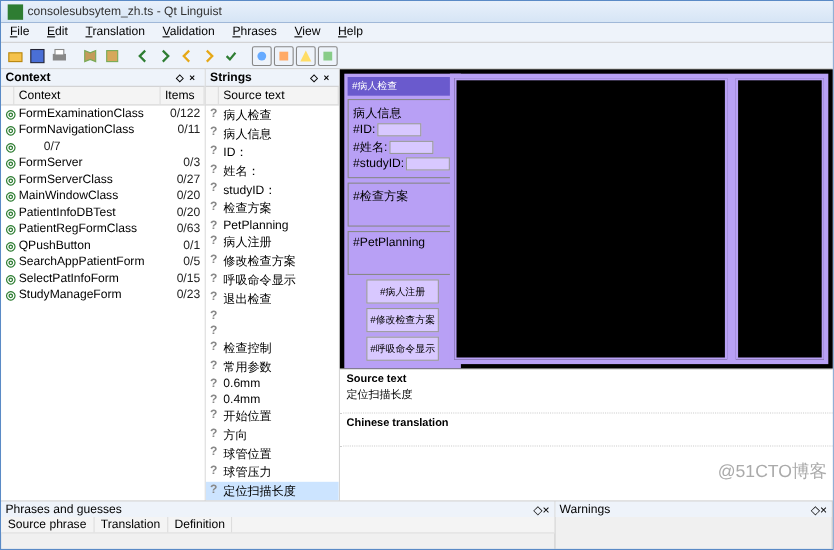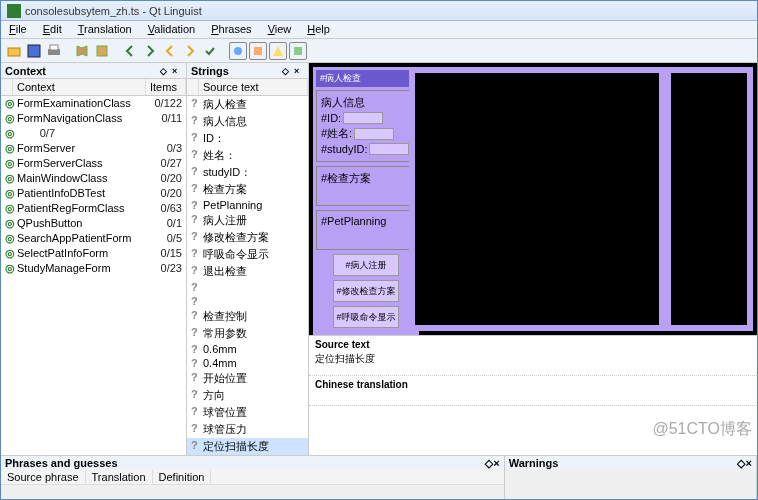--- a/index.html
+++ b/index.html
@@ -40,21 +40,21 @@
 .fp-field { display: flex; gap: 2px; margin: 2px 0; font-size: 9px; align-items: center; }
 .fp-field input { height: 12px; width: 40px; background: #d8c8ff; border: 1px solid #999; font-size: 9px; }
 .fp-btn { width: 66px; height: 22px; background: #d8c8ff; border: 1px solid #999; margin: 4px auto; display: flex; align-items: center; justify-content: center; font-size: 9px; }
 .darkpane { position: absolute; background: #000; border: 2px solid #b8a0f5; }
 .translation-area { background: #fff; border-top: 1px solid #ccc; display: flex; flex-direction: column; }
 .ta-sec { padding: 3px 6px; border-bottom: 1px dotted #ccc; }
 .ta-lbl { font-weight: bold; font-size: 10px; }
 .ta-val { font-size: 10px; padding: 2px 0 6px 0; }
 .bottom { height: 44px; display: flex; border-top: 1px solid #ccc; }
 .bottom .bpanel { flex: 1; display: flex; flex-direction: column; border-right: 1px solid #ccc; }
-.bhdr { background: #eef3fa; height: 14px; padding: 1px 4px; font-weight: bold; font-size: 10px; display: flex; justify-content: space-between; }
+.bhdr { background: #eef3fa; height: 14px; padding: 1px 4px; font-weight: normal; font-size: 10px; display: flex; justify-content: space-between; }
 .bcols { display: flex; font-size: 10px; background: #f4f4f4; border-bottom: 1px solid #ddd; }
 .bcols div { padding: 1px 6px; border-right: 1px solid #ddd; }
 .watermark { position: absolute; right: 6px; bottom: 60px; font-size: 16px; color: #aaa; }
 </style>
 </head>
 <body>
 
 <div class="window">
   <div class="titlebar">
     <span class="appicon"></span>

